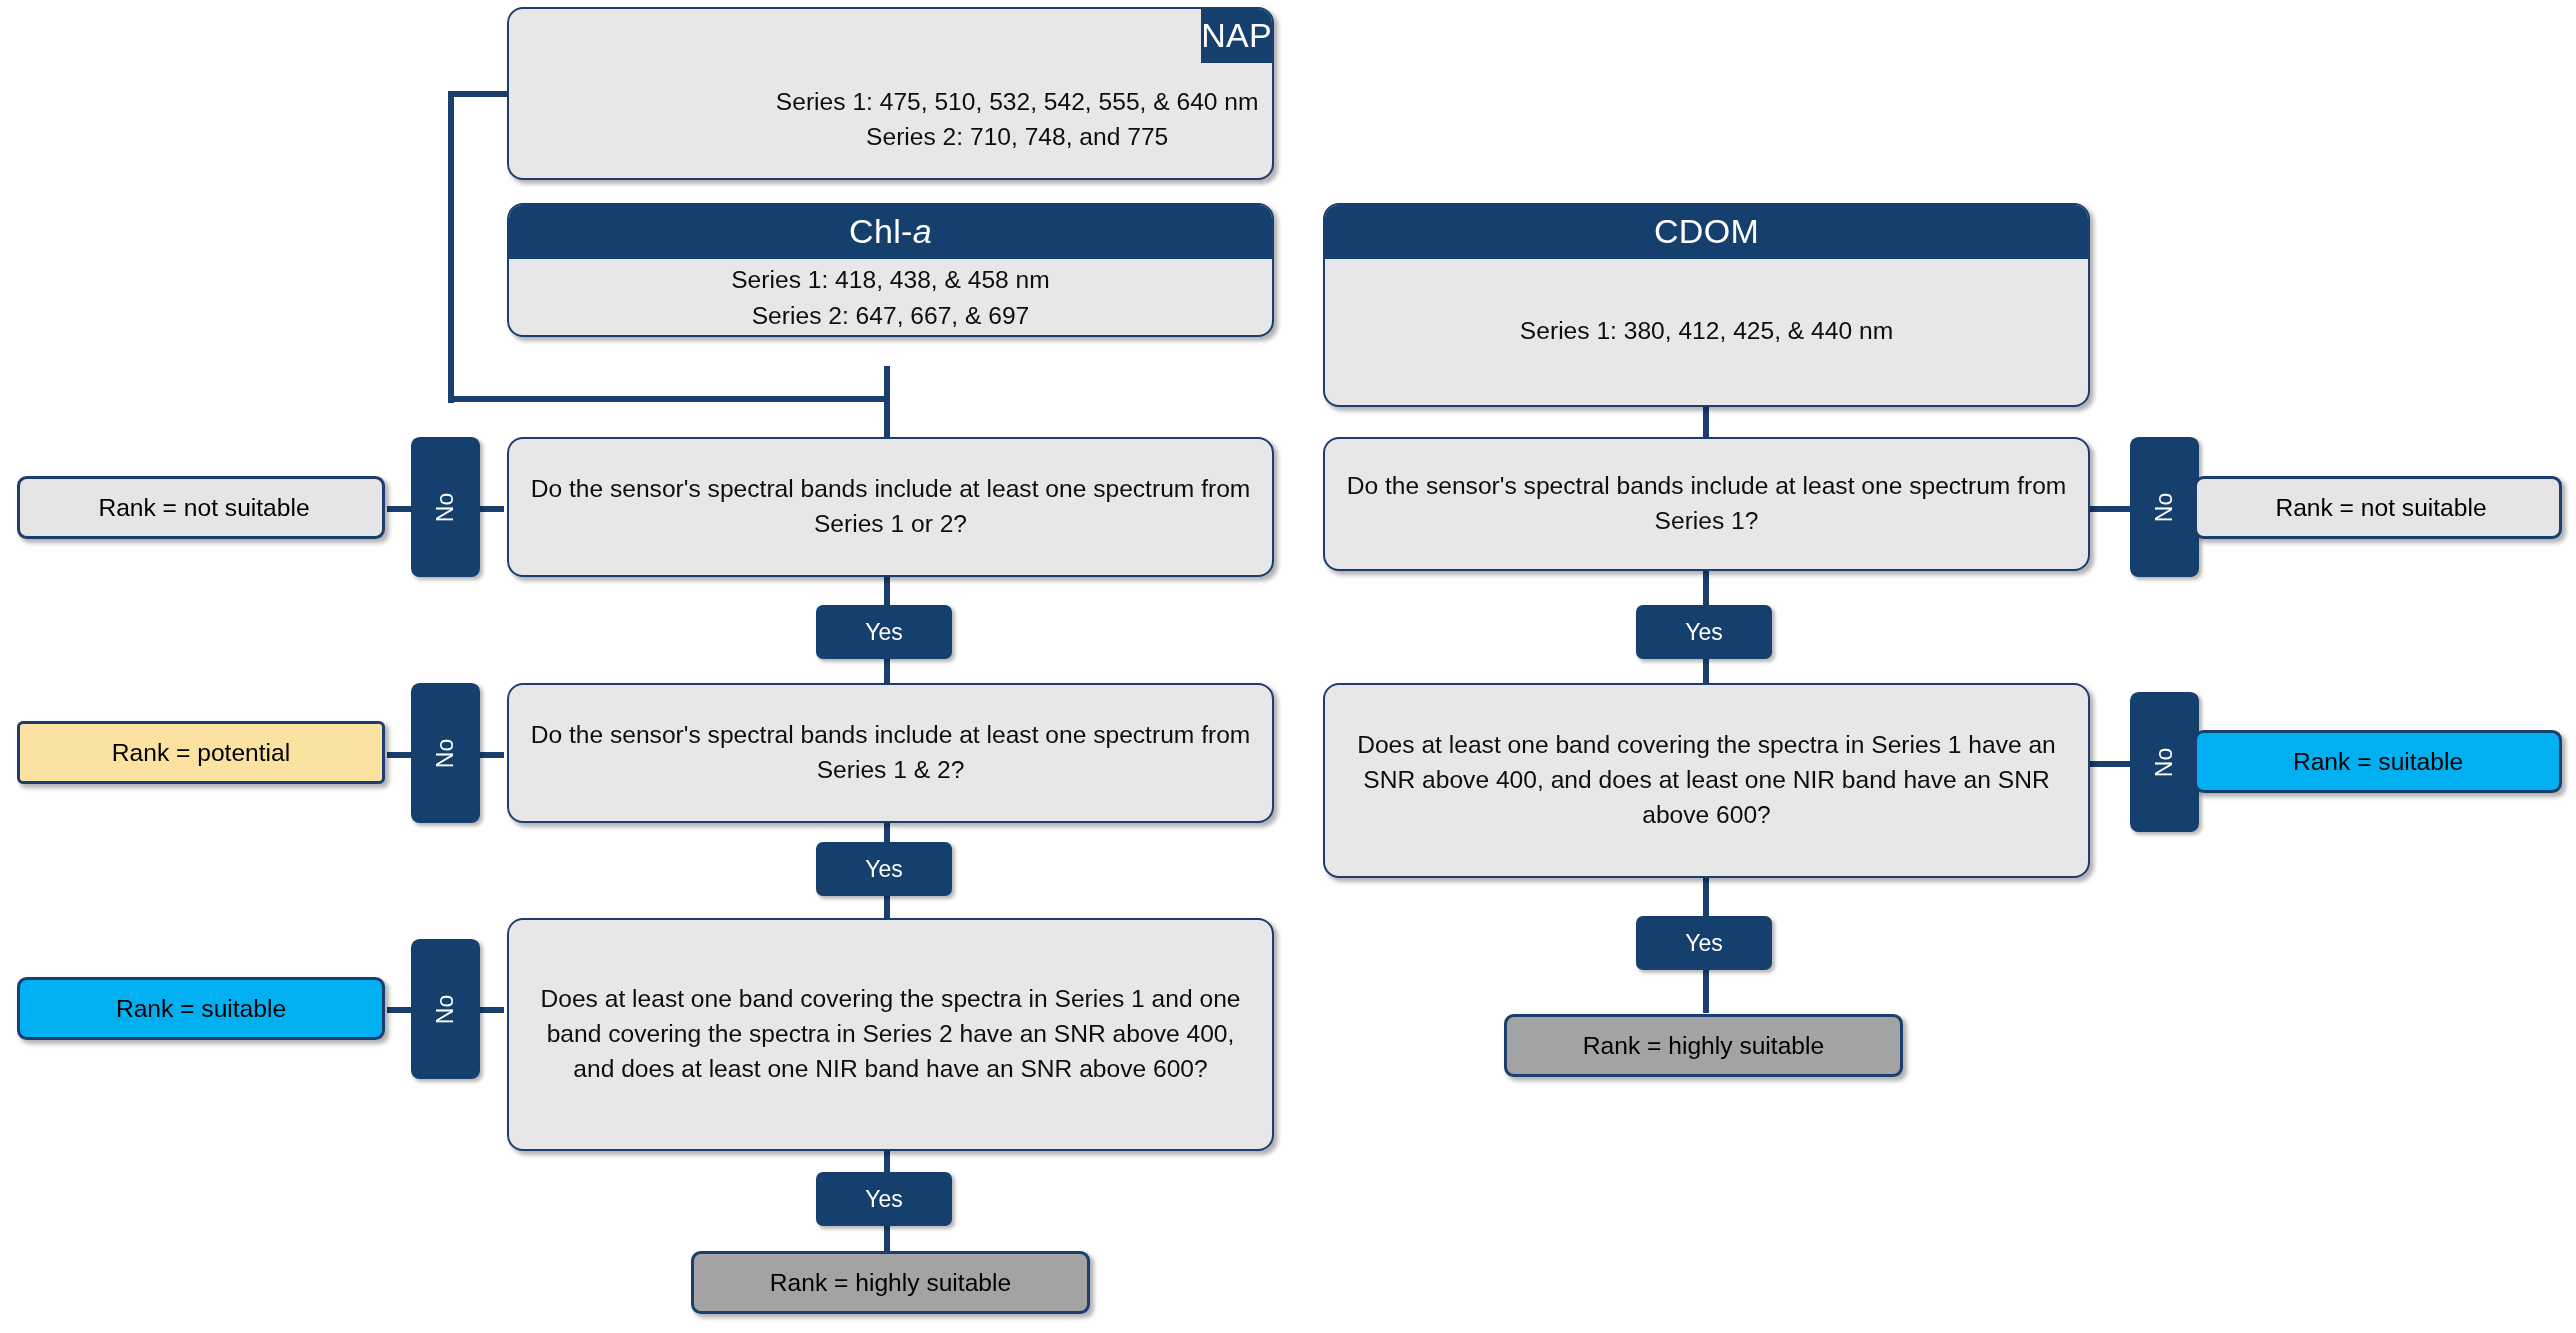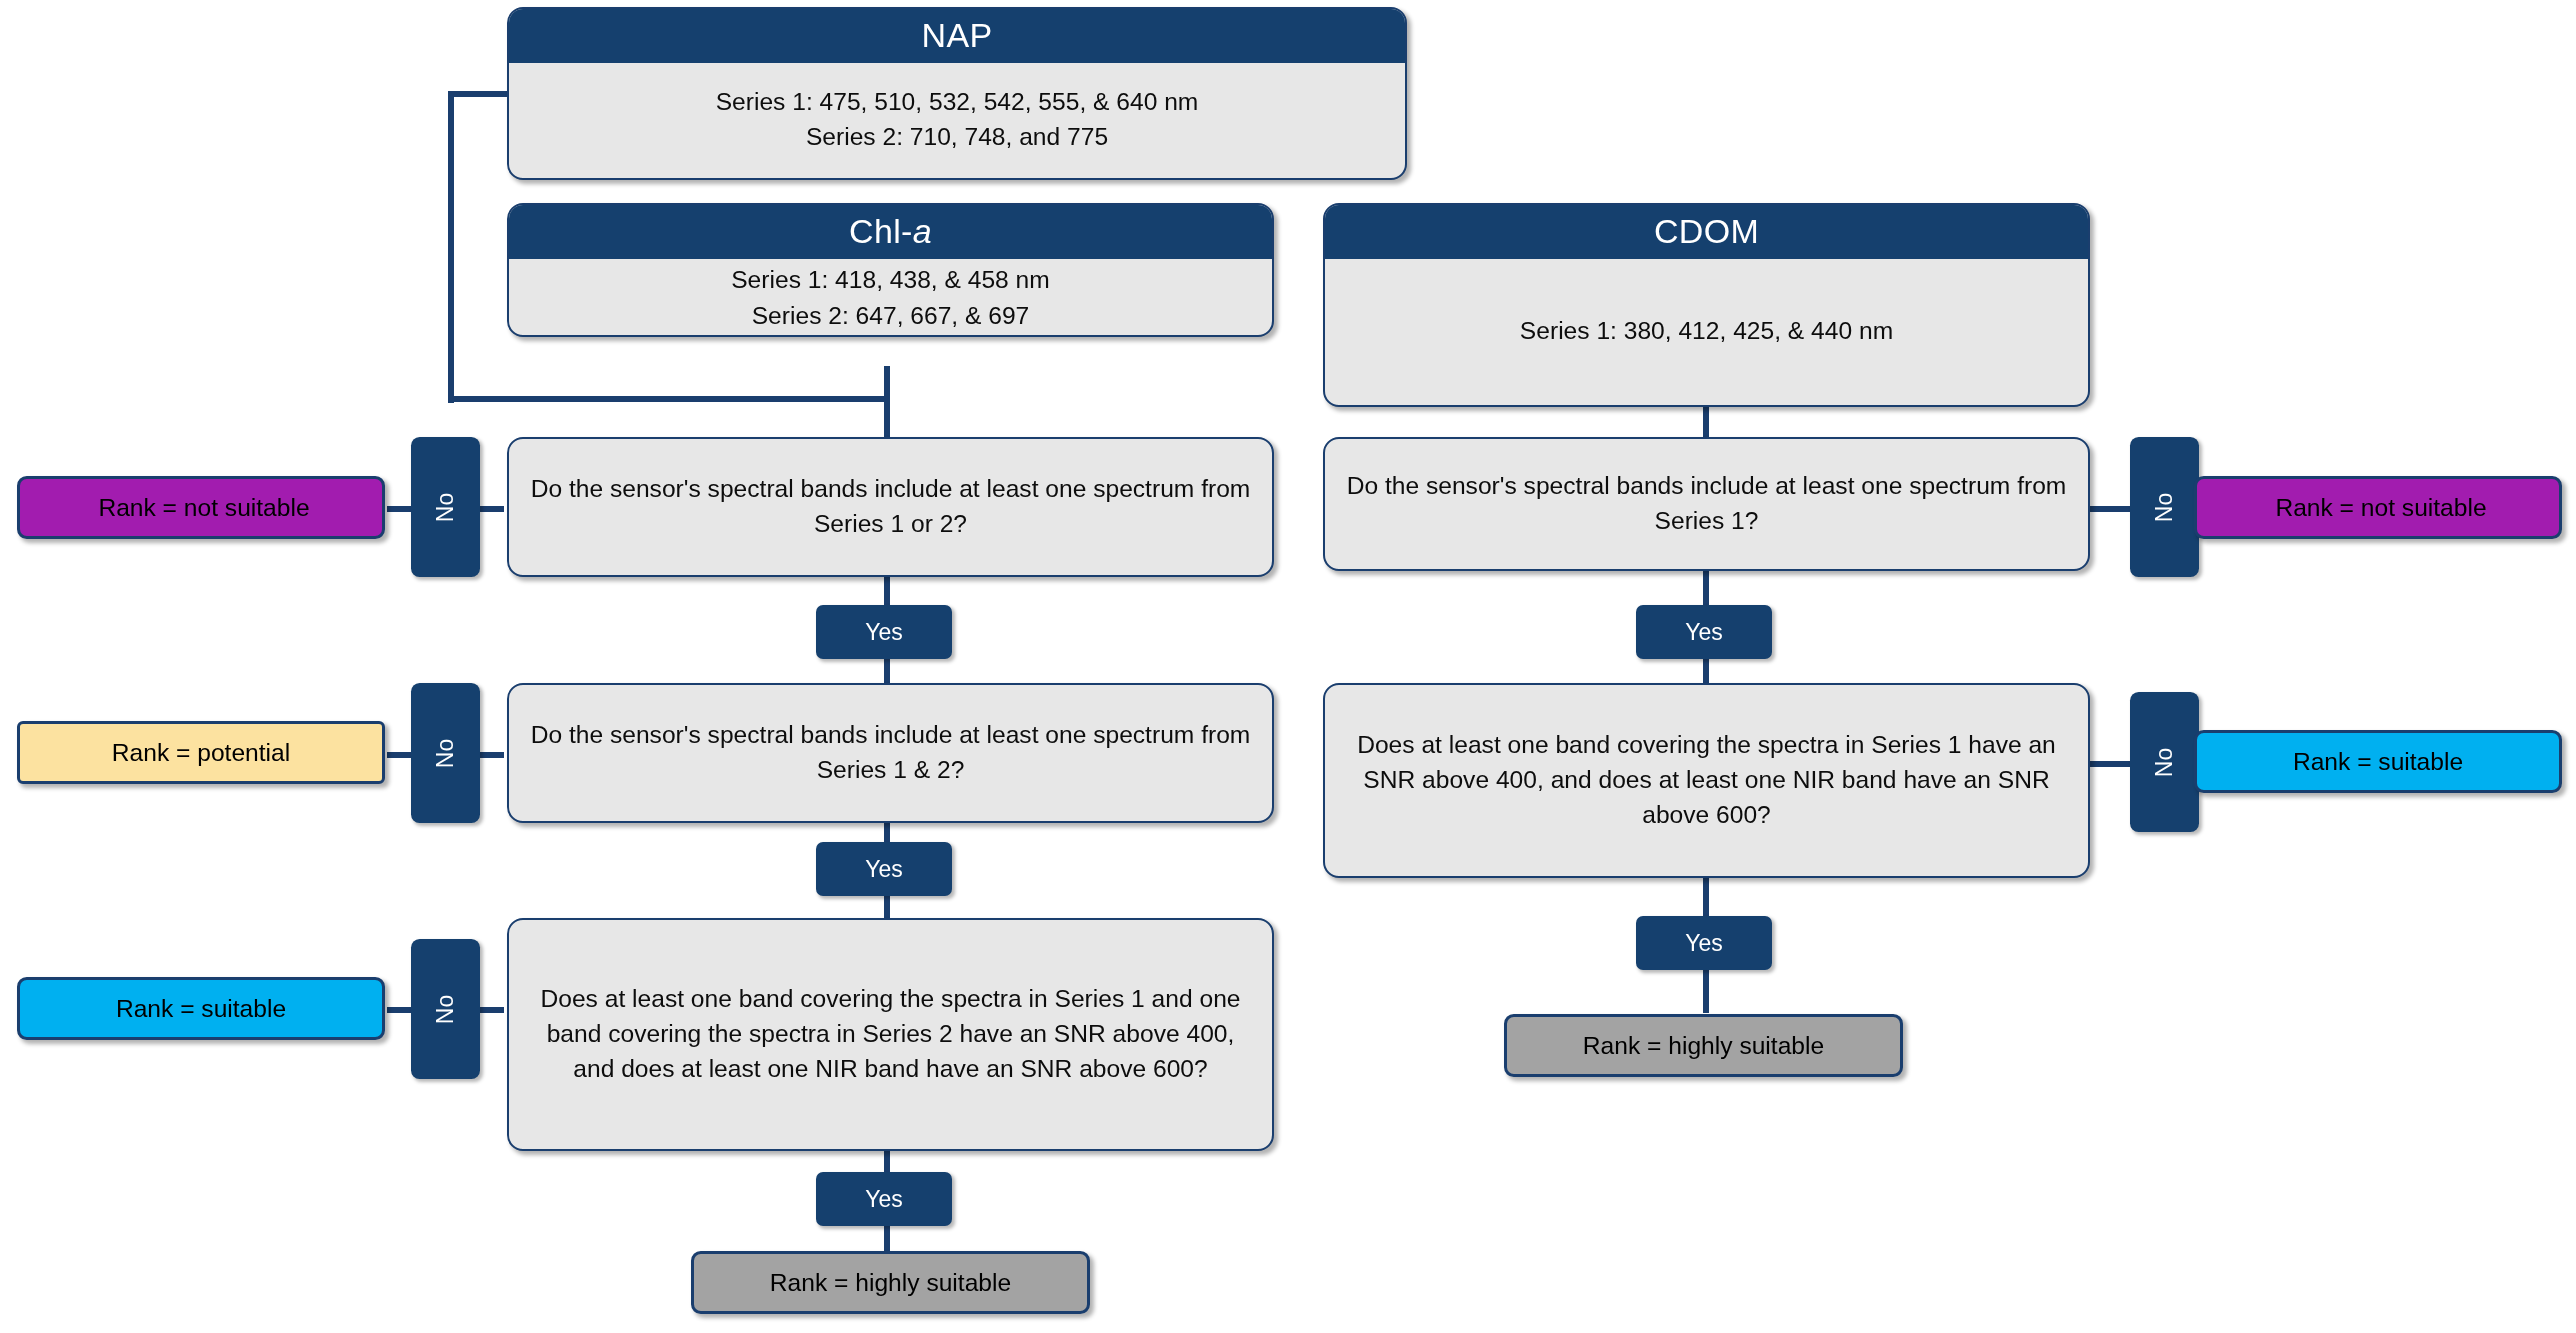--- a/index.html
+++ b/index.html
@@ -93,21 +93,21 @@
     border-radius: 9.8px;
     box-shadow: 3.1px 3.1px 4.3px rgba(0,0,0,0.30);
     color: #000000;
     font-size: 24.6px;
     display: flex;
     align-items: center;
     justify-content: center;
     text-align: center;
     white-space: nowrap;
   }
-  .rank-red    { background: #a21caf; padding-left: 6px; }
+  .rank-red    { background: #e5e5e5; padding-left: 6px; }
   .rank-yellow { background: #FCE2A0; }
   .rank-blue   { background: #00B0F0; }
   .rank-green  { background: #a3a3a3; }
 
   
   .badge-yes {
     position: absolute;
     box-sizing: border-box;
     background: #15406E;
     border-radius: 7px;
@@ -167,21 +167,21 @@
   <div class="line line-v abs" style="left:1703px; top:360px; height:86px;"></div>
 
   <div class="line line-v abs" style="left:1703px; top:571px; height:117px;"></div>
 
   <div class="line line-v abs" style="left:1703px; top:878px; height:135px;"></div>
 
   <div class="line line-h abs" style="left:2081px; top:506px; width:123px;"></div>
 
   <div class="line line-h abs" style="left:2081px; top:761px; width:123px;"></div>
 
-  <div class="node-hdrbox" style="left:507px; top:7.4px; width:900px; height:173px;">
+  <div class="node-hdrbox" style="left:507px; top:7.4px; width:767px; height:173px;align-items:flex-end;">
     <div class="hdr">NAP</div>
     <div class="bdy">
       <div>Series 1: 475, 510, 532, 542, 555, &amp; 640 nm</div>
       <div>Series 2: 710, 748, and 775</div>
     </div>
   </div>
 
   <div class="node-hdrbox" style="left:507px; top:203px; width:767px; height:134px;">
     <div class="hdr">
       <span>Chl-</span>

